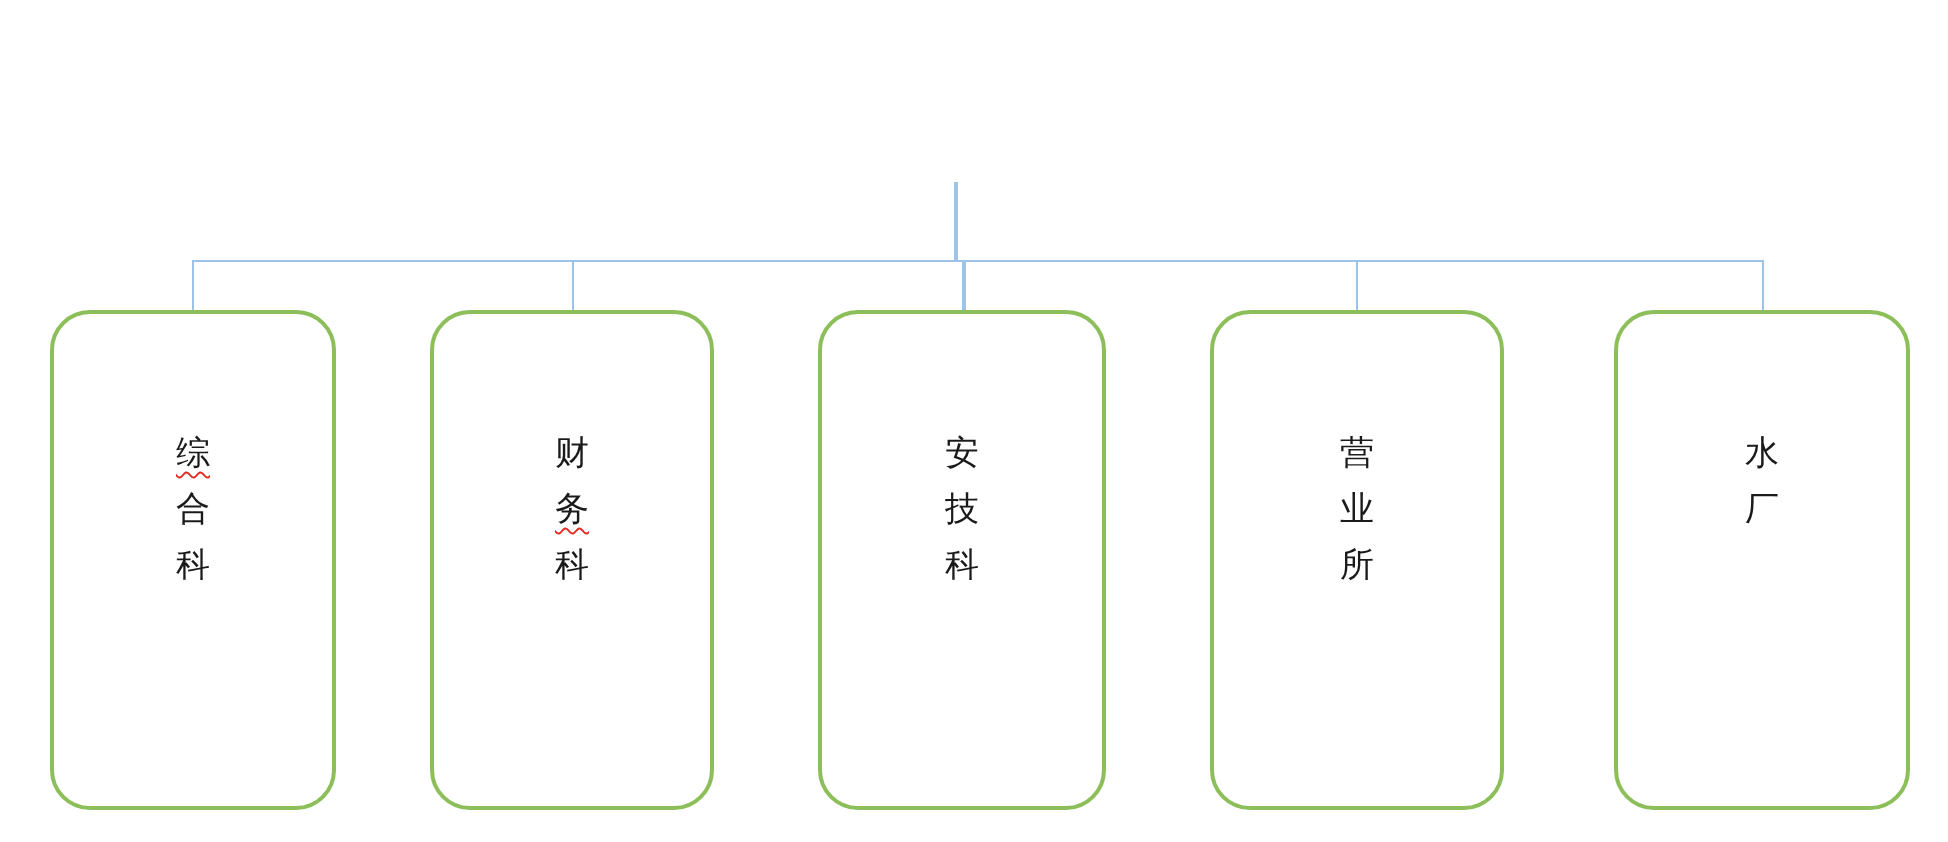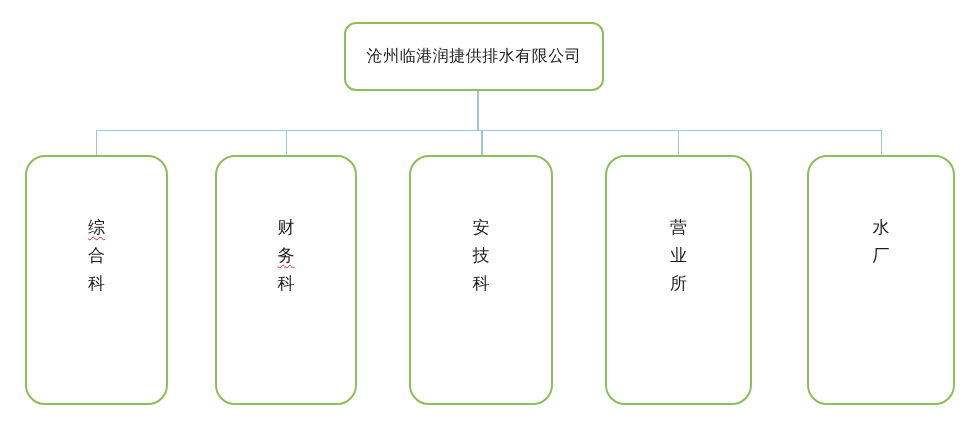--- a/index.html
+++ b/index.html
@@ -78,23 +78,20 @@
   .dept-2 { left: 215px; width: 142px; }
   .dept-3 { left: 409px; width: 144px; }
   .dept-4 { left: 605px; width: 147px; }
   .dept-5 { left: 807px; width: 148px; }
 </style>
 </head>
 <body>
 
 <div class="canvas">
 
-  <div class="node root-box">
-    <span class="root-label">沧州临港润捷供排水有限公司</span>
-  </div>
 
   <div class="line vline trunk"></div>
   <div class="line hline crossbar"></div>
   <div class="line vline drop-1"></div>
   <div class="line vline drop-2"></div>
   <div class="line vline drop-3"></div>
   <div class="line vline drop-4"></div>
   <div class="line vline drop-5"></div>
 
   <div class="node dept-box dept-1">

